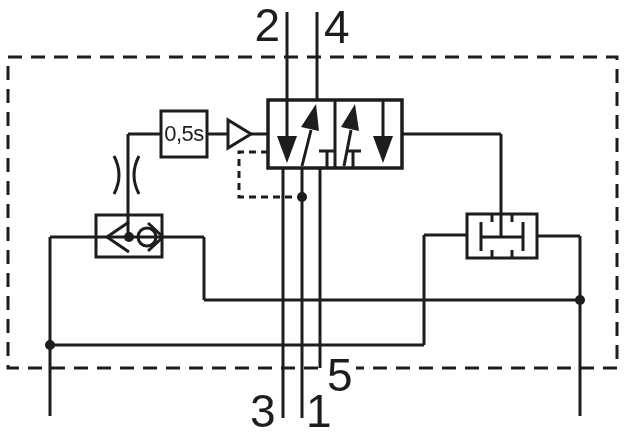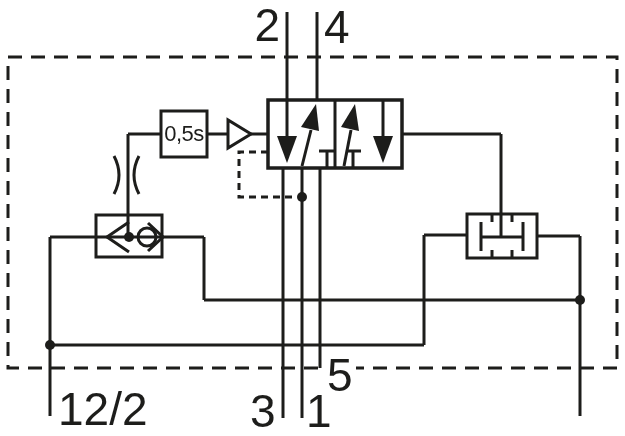--- a/index.html
+++ b/index.html
@@ -100,16 +100,15 @@
       </g>
 
     </g>
   </svg>
 
   <div class="lbl lbl-2">2</div>
   <div class="lbl lbl-4">4</div>
   <div class="lbl lbl-3">3</div>
   <div class="lbl lbl-1">1</div>
   <div class="lbl lbl-5">5</div>
-  <div class="lbl lbl-122">12/2</div>
   <div class="lbl lbl-timer">0,5s</div>
 
 </div>
 
 </body></html>

